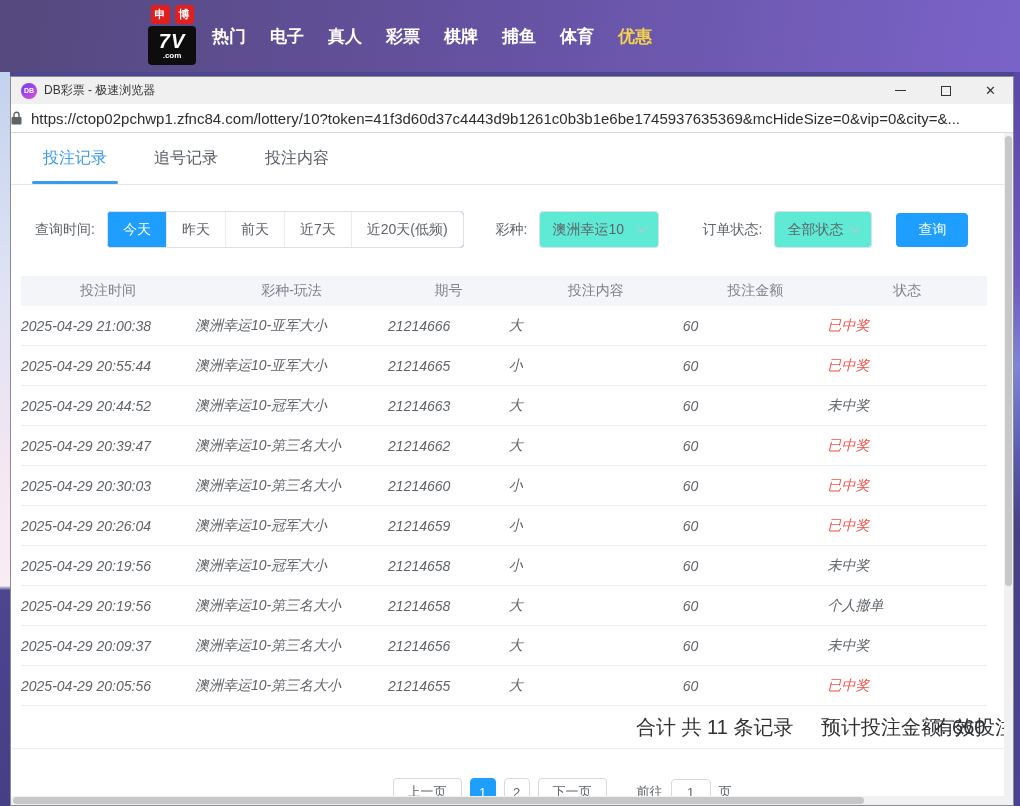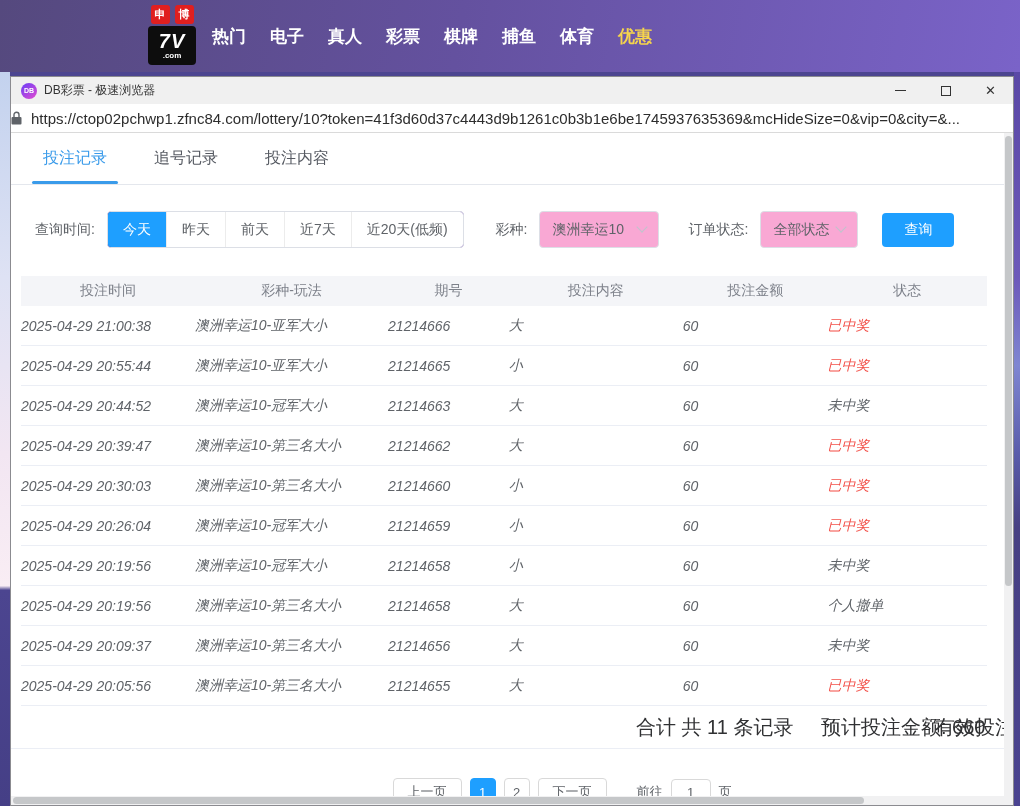--- a/index.html
+++ b/index.html
@@ -82,27 +82,27 @@
   
   #filterrow { margin-top:26px; padding-left:24px; display:flex; align-items:center; height:37px; }
   .flabel { font-size:14px; color:#5f6368; white-space:nowrap; }
   #timegroup { display:flex; margin-left:12px; border:1px solid #dcdfe6; border-radius:4px; overflow:hidden; height:37px; background:#4c1d95; }
   .topt { padding:0 15px; display:flex; align-items:center; font-size:14px; color:#5f6368; cursor:pointer; white-space:nowrap; background:#fff; }
   .topt + .topt { border-left:1px solid #ececec; }
   .topt.active { background:#1e9fff; color:#fff; }
   .sel {
     margin-left:12px; height:37px; border:1px solid #dcdfe6; border-radius:4px;
     display:flex; align-items:center; justify-content:space-between; padding:0 12px;
-    font-size:14px; color:#5f6368; cursor:pointer; background:#f9a8d4; white-space:nowrap;
+    font-size:14px; color:#5f6368; cursor:pointer; background:#5eead4; white-space:nowrap;
   }
   #lottery-select { width:120px; }
   #status-select { width:98px;text-align:right; }
   .chev { width:8px; height:8px; border-right:1.5px solid #c0c4cc; border-bottom:1.5px solid #c0c4cc; transform:rotate(45deg); margin-top:-5px; flex:0 0 auto; margin-left:8px; }
   .ml32 { margin-left:32px; }
-  .ml36 { margin-left:29px; }
+  .ml36 { margin-left:43px; }
   #search-btn { margin-left:24px; width:72px; height:34px; background:#1e9fff; color:#fff; border:none; border-radius:4px; font-size:14px; cursor:pointer; font-family:inherit; }
 
   
   #table { margin:28px 0 0 10px; width:966px; }
   .thead { display:flex; height:30px; background:#f4f5f8; align-items:center; }
   .thead span { font-size:14px; color:#7d818a; text-align:center; white-space:nowrap; }
   .trow { display:flex; height:40px; align-items:center; border-bottom:1px solid #ebeef5; font-size:14px; color:#5f6368; }
   .trow span { white-space:nowrap;font-style:italic; }
   .c0 { width:18%; } .c1 { width:20%; } .c2 { width:12.5%; }
   .c3 { width:18%; } .c4 { width:15%; } .c5 { width:16.5%; }

